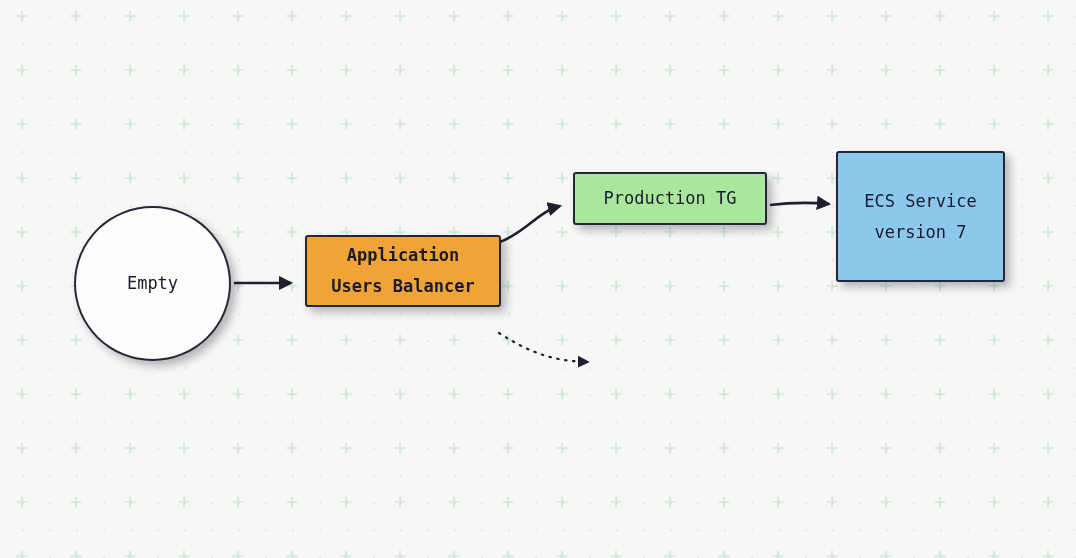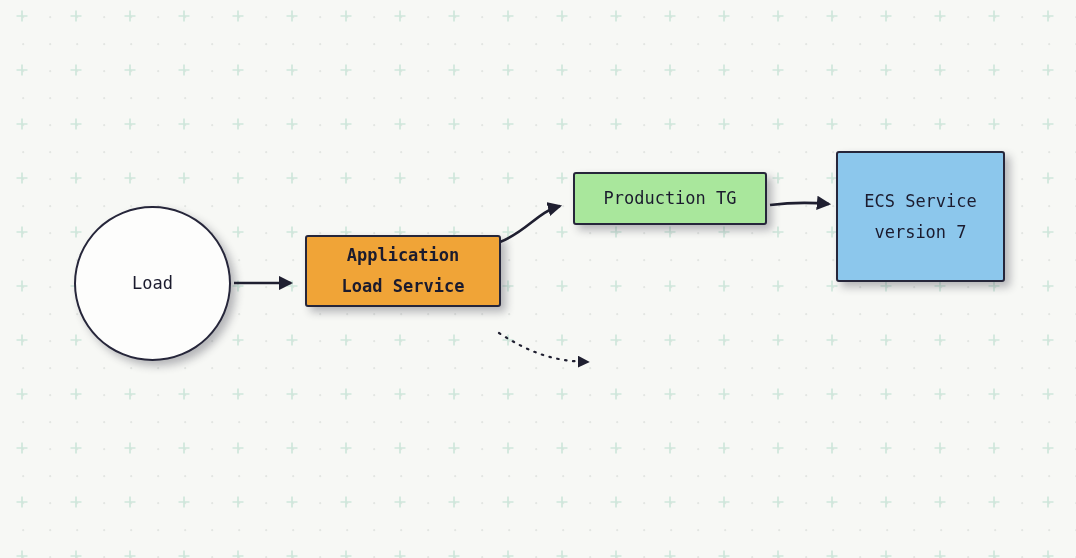--- a/index.html
+++ b/index.html
@@ -83,26 +83,26 @@
         <path d="M0,0 L10,5 L0,10 z" fill="#1f1f30"></path>
       </marker>
     </defs>
     <path class="edge" d="M234,283 L291,283" marker-end="url(#arrowhead)"></path>
     <path class="edge" d="M500,242 C528,231 537,212 560,206" marker-end="url(#arrowhead)"></path>
     <path class="edge dotted" d="M499,333 C532,354 554,361 588,362" marker-end="url(#arrowhead)"></path>
     <path class="edge" d="M770,205 C794,202 808,202 829,204" marker-end="url(#arrowhead)"></path>
   </svg>
 
   <div class="node circle node-users" style="background-color: rgb(253, 253, 252);">
-    <div class="node-label">Load</div>
+    <div class="node-label">Empty</div>
   </div>
 
   <div class="node rect node-alb" style="background-color: rgb(240, 164, 55);">
     <div class="node-label">Application</div>
-    <div class="node-label">Load Service</div>
+    <div class="node-label">Users Balancer</div>
   </div>
 
   <div class="node rect node-prodtg" style="background-color: rgb(169, 231, 156);">
     <div class="node-label">Production TG</div>
   </div>
 
 
   <div class="node rect node-ecs" style="background-color: rgb(140, 199, 236);">
     <div class="node-label">ECS Service</div>
     <div class="node-label">version 7</div>

